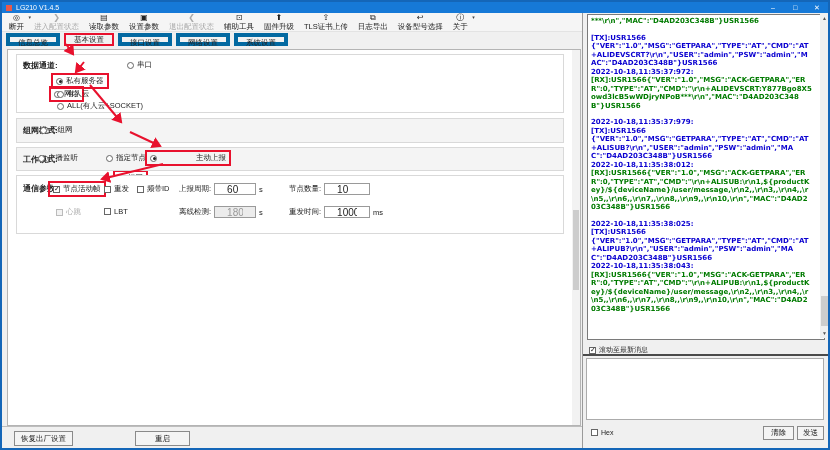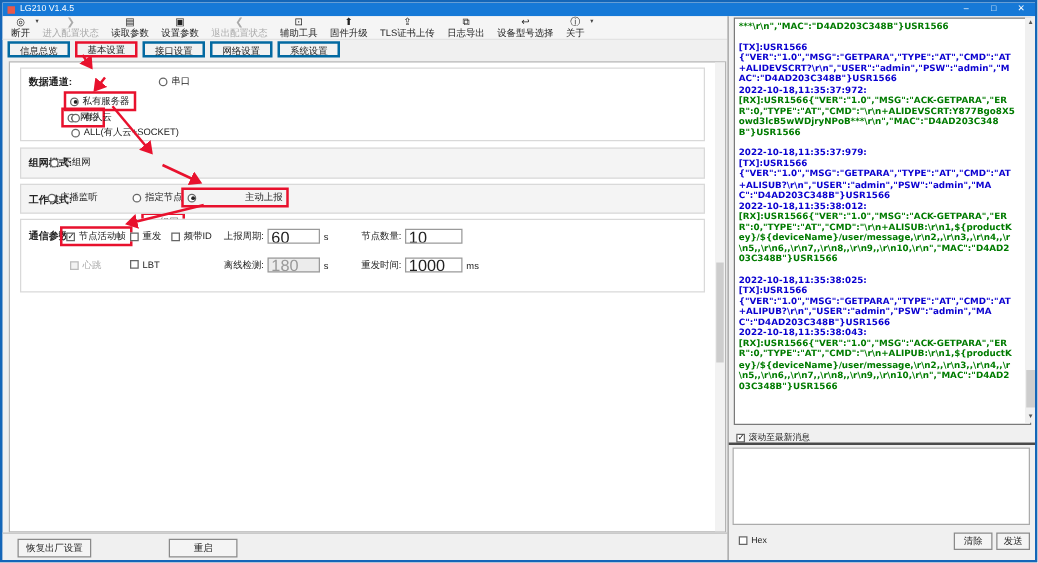--- a/index.html
+++ b/index.html
@@ -13,40 +13,40 @@
   
   .toolbar{position:absolute;left:0;top:11px;width:580px;height:19px;background:#f5f5f5;display:flex;align-items:center;padding-left:2px;border-bottom:1px solid #e3e3e3;}
   .tbtn{position:relative;display:flex;flex-direction:column;align-items:center;padding:0 5px;cursor:pointer;}
   .ticon{font-size:8px;line-height:9px;color:#222;}
   .tlabel{font-size:7.5px;line-height:9px;color:#222;white-space:nowrap;}
   .tbtn.dis .ticon,.tbtn.dis .tlabel{color:#aaa;}
   .tmenu{display:none;position:absolute;right:-2px;top:1px;font-size:5px;color:#444;}
   .tmenu.show{display:block;}
   
   .tabrow{position:absolute;left:4px;top:31px;height:15px;display:flex;gap:4px;}
-  .tab{height:13px;padding:0 8px;background:#f2f2f2;border:2px solid #0369a1;font-size:7.5px;line-height:11px;color:#222;cursor:pointer;white-space:nowrap;}
+  .tab{height:13px;padding:0 8px;background:#f2f2f2;border:4px solid #0369a1;font-size:7.5px;line-height:11px;color:#222;cursor:pointer;white-space:nowrap;}
   .tab.active{border:2px solid var(--annotation,#e8112d);line-height:9px;}
   
   .panel{position:absolute;left:5px;top:47px;width:574px;height:377px;background:#fff;border:1px solid #b4b4b4;}
   .vscroll{position:absolute;left:570px;top:48px;width:8px;height:375px;background:#f2f2f2;}
   .vscroll .thumb{position:absolute;left:1px;top:160px;width:6px;height:80px;background:#cdcdcd;}
   .gbox{position:absolute;width:548px;background:#fff;border:1px solid #d9d9d9;}
   .gbox.gray{background:#f4f4f4;}
   .glabel{position:absolute;left:6px;font-size:8px;font-weight:bold;color:#222;white-space:nowrap;}
   .optrow{display:contents;}
   .opt{position:absolute;display:inline-flex;align-items:center;gap:3px;padding:1px 3px;font-size:7.5px;color:#222;cursor:pointer;white-space:nowrap;}
   .opt.redbox{border:2px solid var(--annotation,#e8112d);}
   .opt.dis{color:#aaa;cursor:default;}
   .radio{width:7px;height:7px;border:1px solid #666;border-radius:50%;background:#fff;position:relative;flex:none;}
   .radio.on::after{content:"";position:absolute;left:1.5px;top:1.5px;width:3px;height:3px;border-radius:50%;background:#222;}
   .cb{width:7px;height:7px;border:1px solid #666;background:#fff;position:relative;flex:none;}
   .cb.on::after{content:"✓";position:absolute;left:0;top:-1.5px;font-size:7px;color:#222;}
   .opt.dis .cb{border-color:#bbb;background:#f2f2f2;}
   .field{position:absolute;display:flex;align-items:center;gap:3px;font-size:7.5px;color:#222;white-space:nowrap;}
-  .field input{height:12px;border:1px solid #9a9a9a;font-size:13px;padding:0 2px;color:#222;background:#fff;}
+  .field input{height:12px;border:1px solid #9a9a9a;font-size:10px;padding:0 12px;color:#222;background:#fff;}
   .field input:disabled{background:#ececec;color:#999;}
   .w40{width:42px;} .w44{width:46px;}
   
   .annsvg{position:absolute;left:0;top:0;width:581px;height:450px;pointer-events:none;}
   .arrow{stroke:var(--annotation,#e8112d);stroke-width:2;fill:none;marker-end:url(#ah);}
   #ah path{fill:var(--annotation,#e8112d);}
   
   .bstrip{position:absolute;left:0;top:424px;width:580px;height:24px;background:#f0f0f0;border-top:1px solid #bdbdbd;}
   .pbtn{position:absolute;height:15px;background:#f4f4f4;border:1px solid #8a8a8a;font-size:7.5px;line-height:13px;text-align:center;color:#222;cursor:pointer;padding:0 6px;}
   

